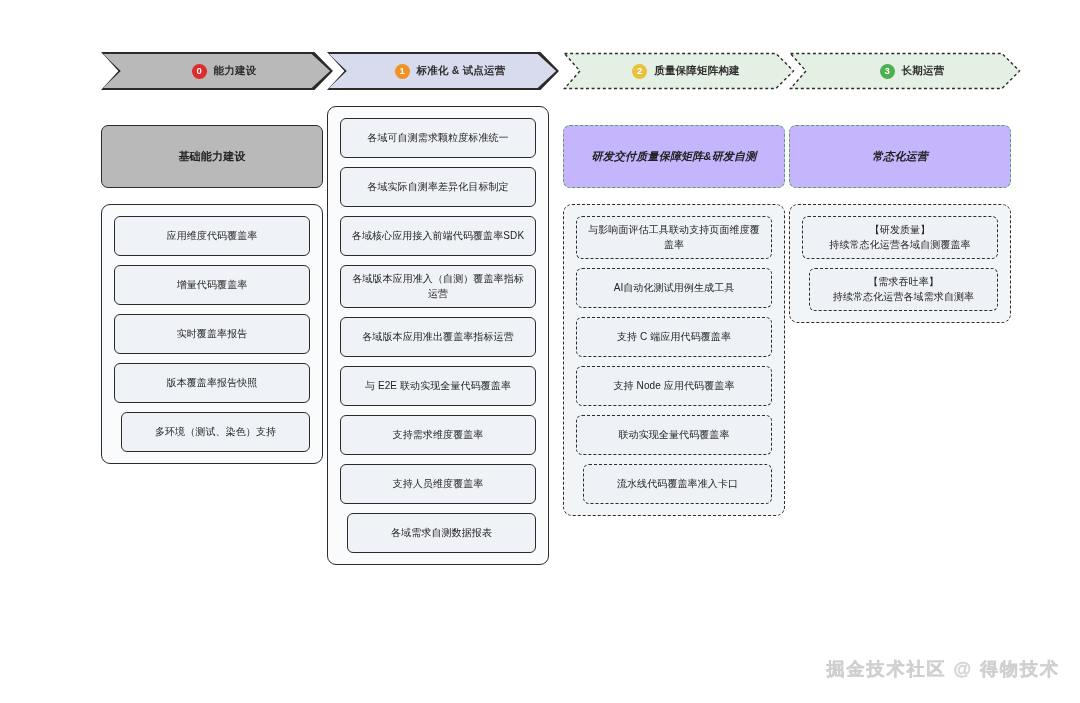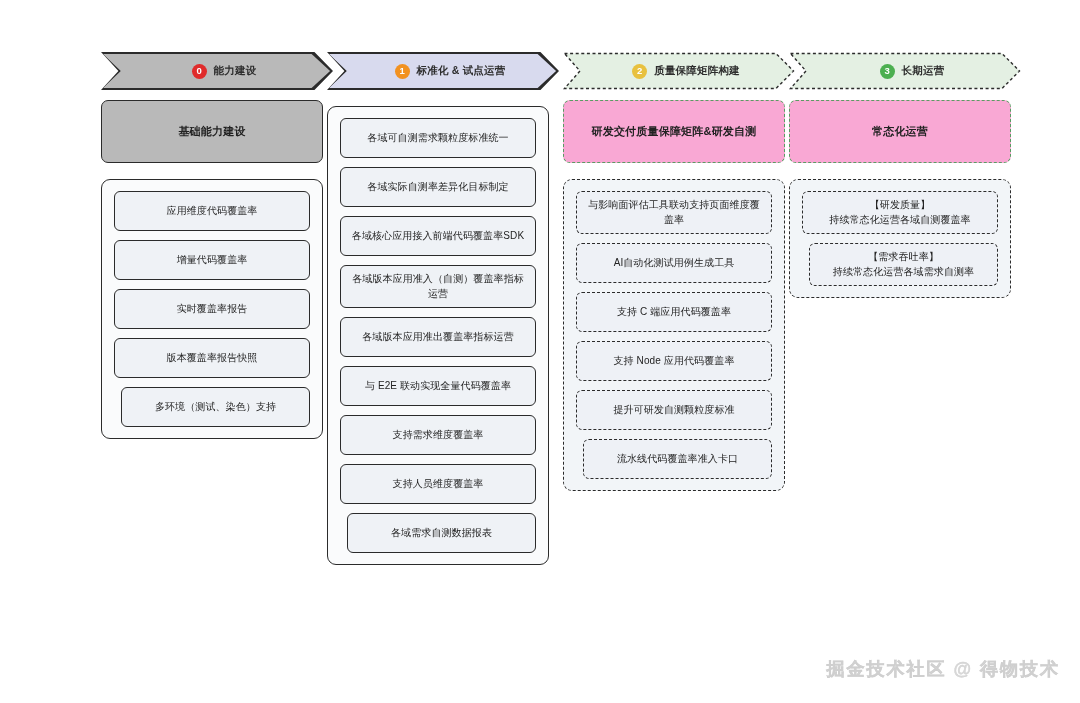--- a/index.html
+++ b/index.html
@@ -99,41 +99,42 @@
   .chev-label {
     font-size: 10.5px;
     font-weight: bold;
     color: #2d2d2d;
     white-space: nowrap;
     letter-spacing: .2px;
   }
 
   
   .summary {
-    margin-top: 10px;
+    margin-top: 35px;
     height: 63px;
     border-radius: 7px;
     display: flex;
     align-items: center;
     justify-content: center;
     box-sizing: border-box;
     text-align: center;
     padding: 0 10px;
   }
   .summary-text {
     font-size: 11px;
     font-weight: bold;
     color: #222;
     letter-spacing: .2px;
   }
   .sum-0 { background: #b9b9b9; border: 1.6px solid #2b2b2b; }
   .sum-1 { background: #d8daee; border: 1.6px solid #2b2b2b; }
   .sum-2, .sum-3 {
-    background: #f9a8d4;
+    background: #c4b5fd;
     border: 1.6px dashed #5a9c63;
+    font-style: italic;
   }
 
   
   .items {
     margin-top: 16px;
     border-radius: 9px;
     box-sizing: border-box;
     padding: 11px 12px;
     background: #fafbfc;
   }
@@ -229,21 +230,21 @@
         </div>
       </div>
       <div class="summary sum-2">
         <span class="summary-text">研发交付质量保障矩阵&amp;研发自测</span>
       </div>
       <div class="items items-dashed">
         <div class="item item-dashed">与影响面评估工具联动支持页面维度覆盖率</div>
         <div class="item item-dashed">AI自动化测试用例生成工具</div>
         <div class="item item-dashed">支持 C 端应用代码覆盖率</div>
         <div class="item item-dashed">支持 Node 应用代码覆盖率</div>
-        <div class="item item-dashed">提升可研发自测颗粒度标准</div>
+        <div class="item item-dashed">联动实现全量代码覆盖率</div>
         <div class="item item-dashed">流水线代码覆盖率准入卡口</div>
       </div>
     </div>
     <div class="column col-3">
       <div class="chevron chev-dashed">
         <svg class="chev-svg" viewBox="0 0 232 38" preserveAspectRatio="none">
           <path d="M1.5 1.5 H213 L230.5 19 L213 36.5 H1.5 L17 19 Z" fill="#e4f0e3" stroke="#2b2b2b" stroke-width="1.4" stroke-dasharray="3 2.6"></path>
         </svg>
         <div class="chevron-inner">
           <span class="badge" style="background: rgb(76, 175, 80);">3</span>

